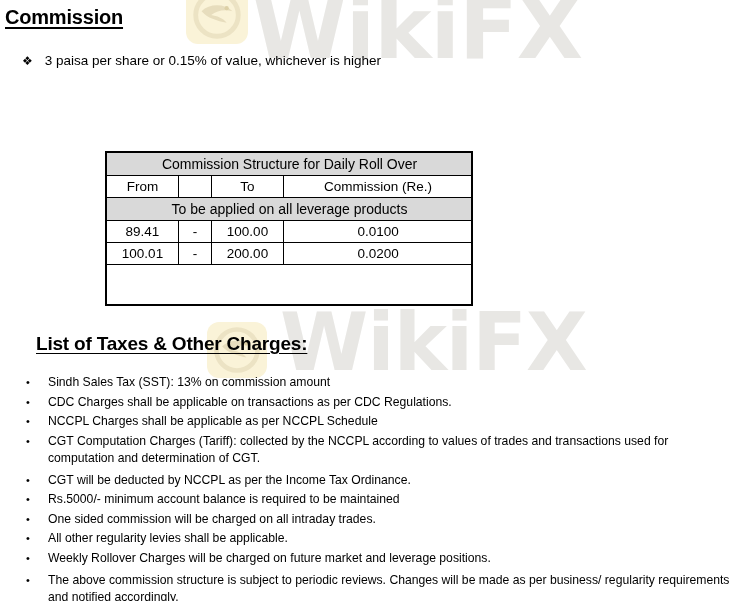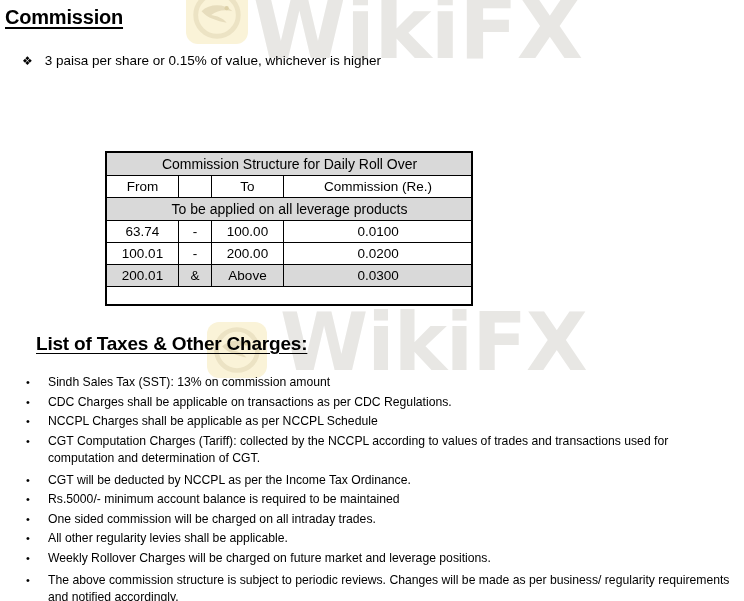--- a/index.html
+++ b/index.html
@@ -233,37 +233,31 @@
         <tr>
           <th>From</th>
           <th></th>
           <th>To</th>
           <th>Commission (Re.)</th>
         </tr>
         <tr>
           <td class="title-cell second" colspan="4">To be applied on all leverage products</td>
         </tr>
         <tr>
-          <td>63.74</td>
+          <td>89.41</td>
           <td>-</td>
           <td>100.00</td>
           <td>0.0100</td>
         </tr>
         <tr>
           <td>100.01</td>
           <td>-</td>
           <td>200.00</td>
           <td>0.0200</td>
         </tr>
-        <tr class="shaded">
-          <td>200.01</td>
-          <td>&amp;</td>
-          <td>Above</td>
-          <td>0.0300</td>
-        </tr>
       </tbody>
     </table>
   </div>
   <div class="tbl-outer-border"></div>
 
   <div class="h-taxes">List of Taxes &amp; Other Charges:</div>
 
   <div class="charges-list">
     <div class="li">
       <span class="bullet">•</span>

